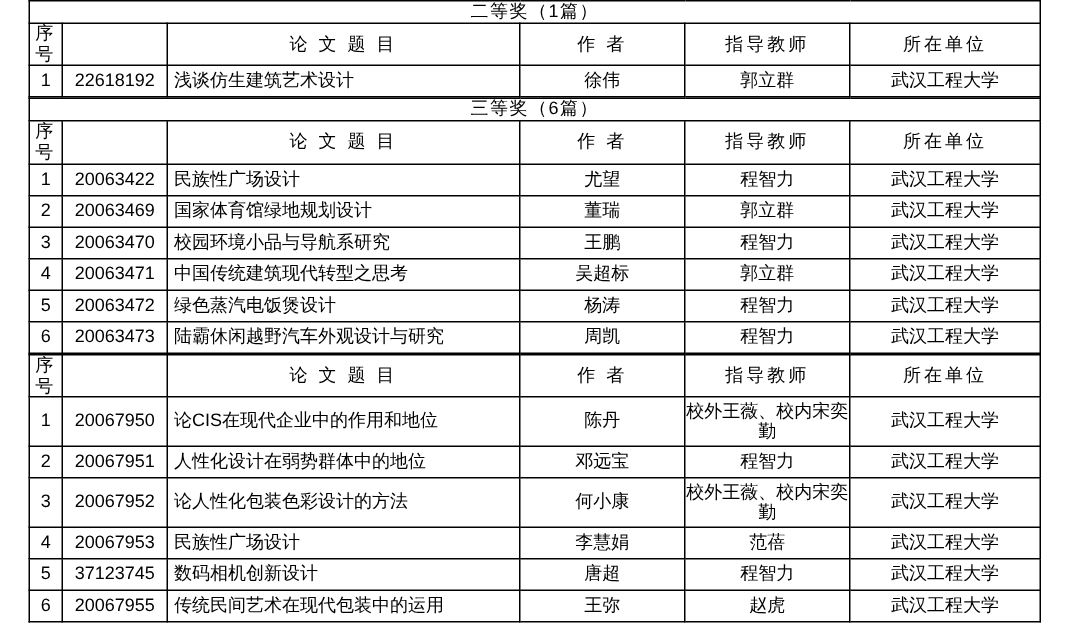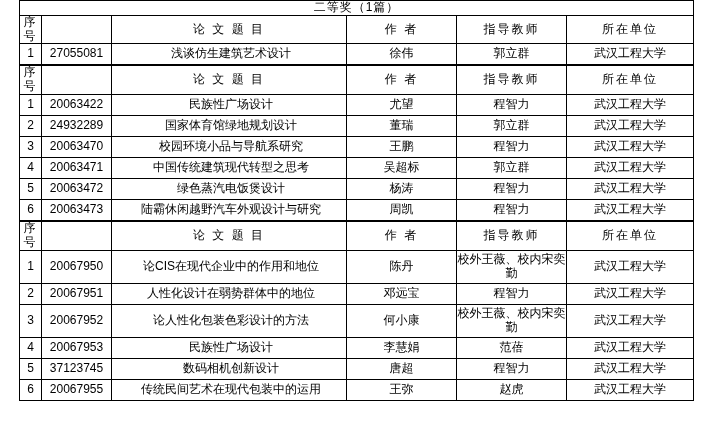--- a/index.html
+++ b/index.html
@@ -47,21 +47,21 @@
   .hdr td {
     font-weight: bold;
     height: 20px;
     letter-spacing: 2px;
     margin-top: 32px;
   }
   .data td {
     height: 20px;
   }
   .data td.title-cell {
-    text-align: center;
+    text-align: left;
     padding-left: 4px;
     letter-spacing: 0;
   }
   .tall td {
     height: 32px;
   }
   .col-no    { width: 22px; }
   .col-id    { width: 70px; }
   .col-title { width: 235px; }
   .col-author{ width: 110px; }
@@ -92,24 +92,96 @@
       <tr class="hdr">
         <td>序号</td>
         <td></td>
         <td>论  文  题  目</td>
         <td>作  者</td>
         <td>指导教师</td>
         <td>所在单位</td>
       </tr>
       <tr class="data">
         <td>1</td>
-        <td>27055081</td>
+        <td>22618192</td>
         <td class="title-cell">浅谈仿生建筑艺术设计</td>
         <td>徐伟</td>
         <td>郭立群</td>
+        <td>武汉工程大学</td>
+      </tr>
+    </tbody>
+  </table>
+
+  <table class="awards">
+    <colgroup>
+      <col class="col-no">
+        <col class="col-id">
+        <col class="col-title">
+      <col class="col-author">
+        <col class="col-teacher">
+        <col class="col-unit">
+    </colgroup>
+    <tbody>
+      <tr class="section-title-row">
+        <td colspan="6">三等奖（6篇）</td>
+      </tr>
+      <tr class="hdr">
+        <td>序号</td>
+        <td></td>
+        <td>论  文  题  目</td>
+        <td>作  者</td>
+        <td>指导教师</td>
+        <td>所在单位</td>
+      </tr>
+      <tr class="data">
+        <td>1</td>
+        <td>20063422</td>
+        <td class="title-cell">民族性广场设计</td>
+        <td>尤望</td>
+        <td>程智力</td>
+        <td>武汉工程大学</td>
+      </tr>
+      <tr class="data">
+        <td>2</td>
+        <td>20063469</td>
+        <td class="title-cell">国家体育馆绿地规划设计</td>
+        <td>董瑞</td>
+        <td>郭立群</td>
+        <td>武汉工程大学</td>
+      </tr>
+      <tr class="data">
+        <td>3</td>
+        <td>20063470</td>
+        <td class="title-cell">校园环境小品与导航系研究</td>
+        <td>王鹏</td>
+        <td>程智力</td>
+        <td>武汉工程大学</td>
+      </tr>
+      <tr class="data">
+        <td>4</td>
+        <td>20063471</td>
+        <td class="title-cell">中国传统建筑现代转型之思考</td>
+        <td>吴超标</td>
+        <td>郭立群</td>
+        <td>武汉工程大学</td>
+      </tr>
+      <tr class="data">
+        <td>5</td>
+        <td>20063472</td>
+        <td class="title-cell">绿色蒸汽电饭煲设计</td>
+        <td>杨涛</td>
+        <td>程智力</td>
+        <td>武汉工程大学</td>
+      </tr>
+      <tr class="data">
+        <td>6</td>
+        <td>20063473</td>
+        <td class="title-cell">陆霸休闲越野汽车外观设计与研究</td>
+        <td>周凯</td>
+        <td>程智力</td>
         <td>武汉工程大学</td>
       </tr>
     </tbody>
   </table>
 
   <table class="awards">
     <colgroup>
       <col class="col-no">
         <col class="col-id">
         <col class="col-title">
@@ -119,89 +191,20 @@
     </colgroup>
     <tbody>
       <tr class="hdr">
         <td>序号</td>
         <td></td>
         <td>论  文  题  目</td>
         <td>作  者</td>
         <td>指导教师</td>
         <td>所在单位</td>
       </tr>
-      <tr class="data">
-        <td>1</td>
-        <td>20063422</td>
-        <td class="title-cell">民族性广场设计</td>
-        <td>尤望</td>
-        <td>程智力</td>
-        <td>武汉工程大学</td>
-      </tr>
-      <tr class="data">
-        <td>2</td>
-        <td>24932289</td>
-        <td class="title-cell">国家体育馆绿地规划设计</td>
-        <td>董瑞</td>
-        <td>郭立群</td>
-        <td>武汉工程大学</td>
-      </tr>
-      <tr class="data">
-        <td>3</td>
-        <td>20063470</td>
-        <td class="title-cell">校园环境小品与导航系研究</td>
-        <td>王鹏</td>
-        <td>程智力</td>
-        <td>武汉工程大学</td>
-      </tr>
-      <tr class="data">
-        <td>4</td>
-        <td>20063471</td>
-        <td class="title-cell">中国传统建筑现代转型之思考</td>
-        <td>吴超标</td>
-        <td>郭立群</td>
-        <td>武汉工程大学</td>
-      </tr>
-      <tr class="data">
-        <td>5</td>
-        <td>20063472</td>
-        <td class="title-cell">绿色蒸汽电饭煲设计</td>
-        <td>杨涛</td>
-        <td>程智力</td>
-        <td>武汉工程大学</td>
-      </tr>
-      <tr class="data">
-        <td>6</td>
-        <td>20063473</td>
-        <td class="title-cell">陆霸休闲越野汽车外观设计与研究</td>
-        <td>周凯</td>
-        <td>程智力</td>
-        <td>武汉工程大学</td>
-      </tr>
-    </tbody>
-  </table>
-
-  <table class="awards">
-    <colgroup>
-      <col class="col-no">
-        <col class="col-id">
-        <col class="col-title">
-      <col class="col-author">
-        <col class="col-teacher">
-        <col class="col-unit">
-    </colgroup>
-    <tbody>
-      <tr class="hdr">
-        <td>序号</td>
-        <td></td>
-        <td>论  文  题  目</td>
-        <td>作  者</td>
-        <td>指导教师</td>
-        <td>所在单位</td>
-      </tr>
       <tr class="data tall">
         <td>1</td>
         <td>20067950</td>
         <td class="title-cell">论CIS在现代企业中的作用和地位</td>
         <td>陈丹</td>
         <td class="two-line">校外王薇、校内宋奕勤</td>
         <td>武汉工程大学</td>
       </tr>
       <tr class="data">
         <td>2</td>

